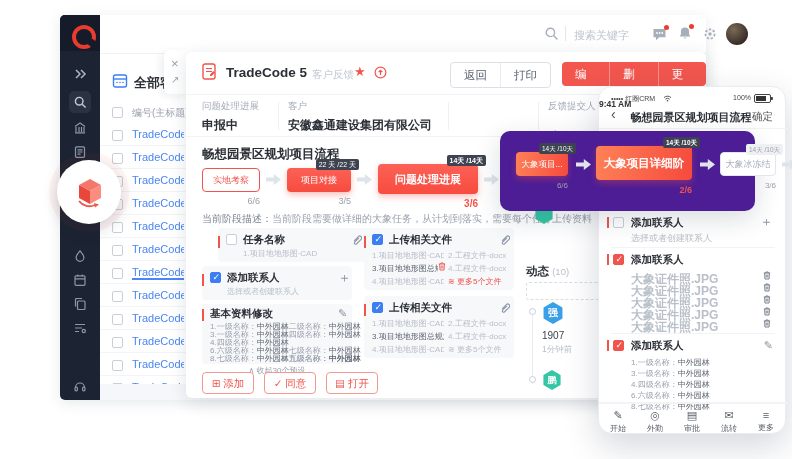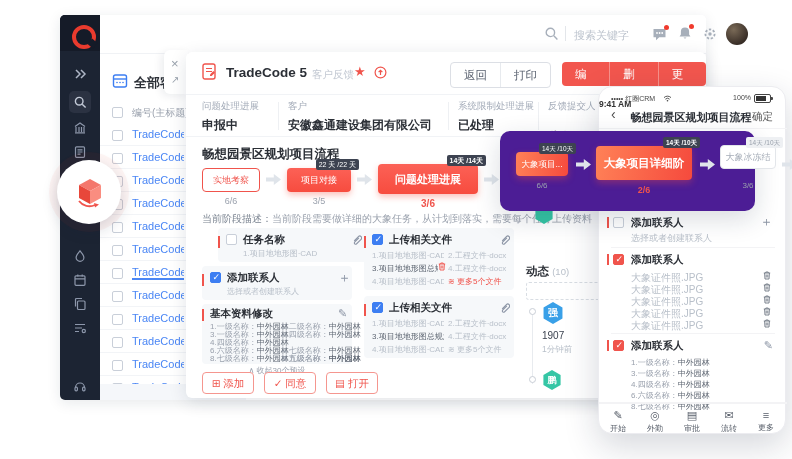--- a/index.html
+++ b/index.html
@@ -57,21 +57,21 @@
   .sect-title{font-size:12.5px;font-weight:bold;color:#2b2f36;}
   
   .step{position:absolute;box-sizing:border-box;border-radius:4px;text-align:center;}
   .step.done{background:#fff;border:1px solid #f0544c;color:#f0544c;}
   .step.hot{background:linear-gradient(180deg,#fc6156,#f74c3f);color:#fff;box-shadow:0 3px 6px rgba(247,76,63,.35);}
   .step.pend{background:#fff;border:1px solid #e4e7ec;color:#b9c0ca;}
   .badge{position:absolute;top:-9px;right:-8px;background:#3d4351;color:#fff;font-size:7px;line-height:11px;
          padding:0 3px;border-radius:2px;white-space:nowrap;}
   .badge.gray{background:#eef0f3;color:#99a0ab;}
   .badge:empty{display:none;}
-  .ssub{position:absolute;font-size:9px;color:#9aa1ad;text-align:center;}
+  .ssub{position:absolute;font-size:9px;color:#9aa1ad;text-align:right;}
   .ssub.red{color:#f0544c;font-weight:bold;font-size:10px;}
   .sarrow{position:absolute;width:15px;height:11px;background:#dfe4ea;
           clip-path:polygon(0 32%,52% 32%,52% 0,100% 50%,52% 100%,52% 68%,0 68%);}
   .desc{font-size:10px;color:#9aa1ad;}
   .desc b{color:#7c8592;font-weight:normal;}
   
   .card{position:absolute;background:#f6f8fa;border-radius:4px;}
   .rbar{position:absolute;left:0;top:8px;width:2px;height:12px;background:#f0544c;}
   .ctitle{font-size:10.5px;font-weight:bold;color:#2b2f36;white-space:nowrap;}
   .citem{font-size:8px;color:#b9c0ca;white-space:nowrap;overflow:hidden;}
@@ -107,21 +107,21 @@
   .ptime{font-size:8.5px;color:#333;font-weight:bold;}
   .batt{position:absolute;width:15px;height:7px;border:1px solid #444;border-radius:2px;}
   .batt:before{content:"";position:absolute;left:1px;top:1px;bottom:1px;width:10px;background:#333;}
   .batt:after{content:"";position:absolute;right:-3px;top:1.5px;width:2px;height:3px;background:#444;border-radius:0 1px 1px 0;}
   .pback{font-size:14px;color:#4a4a4a;}
   .ptitle{font-size:11px;font-weight:bold;color:#2b2f36;text-align:center;white-space:nowrap;}
   .pok{font-size:10.5px;color:#555;}
   .pdiv{position:absolute;height:1px;background:#f3f3f5;}
   .pstitle{font-size:10.5px;font-weight:bold;color:#2b2f36;}
   .psub{font-size:9px;color:#b9c0ca;}
-  .pfile{font-size:10px;color:#b9c0ca;white-space:nowrap;}
+  .pfile{font-size:12px;color:#b9c0ca;white-space:nowrap;font-weight:bold;}
   .prow{font-size:8px;white-space:nowrap;}
   .tab{position:absolute;width:36px;text-align:center;}
   .tabicon{font-size:11px;color:#565d68;display:block;}
   .tablbl{font-size:8px;color:#565d68;display:block;margin-top:1px;}
   .tbar2{position:absolute;width:2px;height:11px;background:#f0544c;}
   .x-glyph{font-size:13px;color:#98a1ac;line-height:13px;}
   .exp-glyph{font-size:10px;color:#98a1ac;line-height:10px;}
   .star{color:#f0544c;font-size:13px;}
   .clip svg,.trash svg{display:block}
 </style>
@@ -308,24 +308,20 @@
     <div class="abs" style="left:16px;top:48px">
       <div class="flabel">问题处理进展</div>
       <div class="fvalue" style="margin-top:4px">申报中</div>
       </div>
     <div class="vdiv" style="left:92px;top:50px"></div>
     <div class="abs" style="left:102px;top:48px">
       <div class="flabel">客户</div>
       <div class="fvalue" style="margin-top:4px">安徽鑫通建设集团有限公司</div>
       </div>
     <div class="vdiv" style="left:262px;top:50px"></div>
-    <div class="abs" style="left:272px;top:48px">
-      <div class="flabel">系统限制处理进展</div>
-      <div class="fvalue" style="margin-top:4px">已处理</div>
-      </div>
     <div class="vdiv" style="left:352px;top:50px"></div>
     <div class="abs" style="left:362px;top:48px">
       <div class="flabel">反馈提交人</div>
       <div class="fvalue" style="margin-top:16px">蔡老板</div>
       </div>
     <div class="vdiv" style="left:424px;top:50px"></div>
     <div class="abs" style="left:434px;top:48px">
       <div class="flabel">企业代码</div>
       <div class="fvalue" style="margin-top:4px">HECOM00</div>
       </div>
@@ -550,20 +546,20 @@
     <div class="mstep" style="left:16px;top:21px;width:52px;height:24px;font-size:8.5px;line-height:24px">
       <span>大象项目...</span>
       <span class="badge" style="font-size:6.5px">14天 /10天</span></div>
     <div class="ssub" style="left:16px;top:50px;width:52px;font-size:8px">6/6</div>
     <div class="sarrow" style="left:76px;top:28px"></div>
     <div class="mstep" style="left:96px;top:15px;width:96px;height:34px;font-size:11.5px;line-height:34px;font-weight:bold">
       <span>大象项目详细阶</span>
       <span class="badge" style="font-size:6.5px">14天 /10天</span></div>
     <div class="ssub red" style="left:96px;top:54px;width:96px;font-size:9px">2/6</div>
     <div class="sarrow" style="left:200px;top:28px"></div>
-    <div class="mstep pend" style="left:220px;top:14px;width:56px;height:24px;font-size:9px;line-height:23px">
+    <div class="mstep pend" style="left:220px;top:21px;width:56px;height:24px;font-size:9px;line-height:23px">
       <span>大象冰冻结</span>
       <span class="badge gray" style="font-size:6.5px">14天 /10天</span></div>
     <div class="ssub" style="left:220px;top:50px;width:56px;font-size:8px">3/6</div>
     <div class="sarrow" style="left:282px;top:28px"></div>
   </div>
 
 </div>
 
 </body></html>

